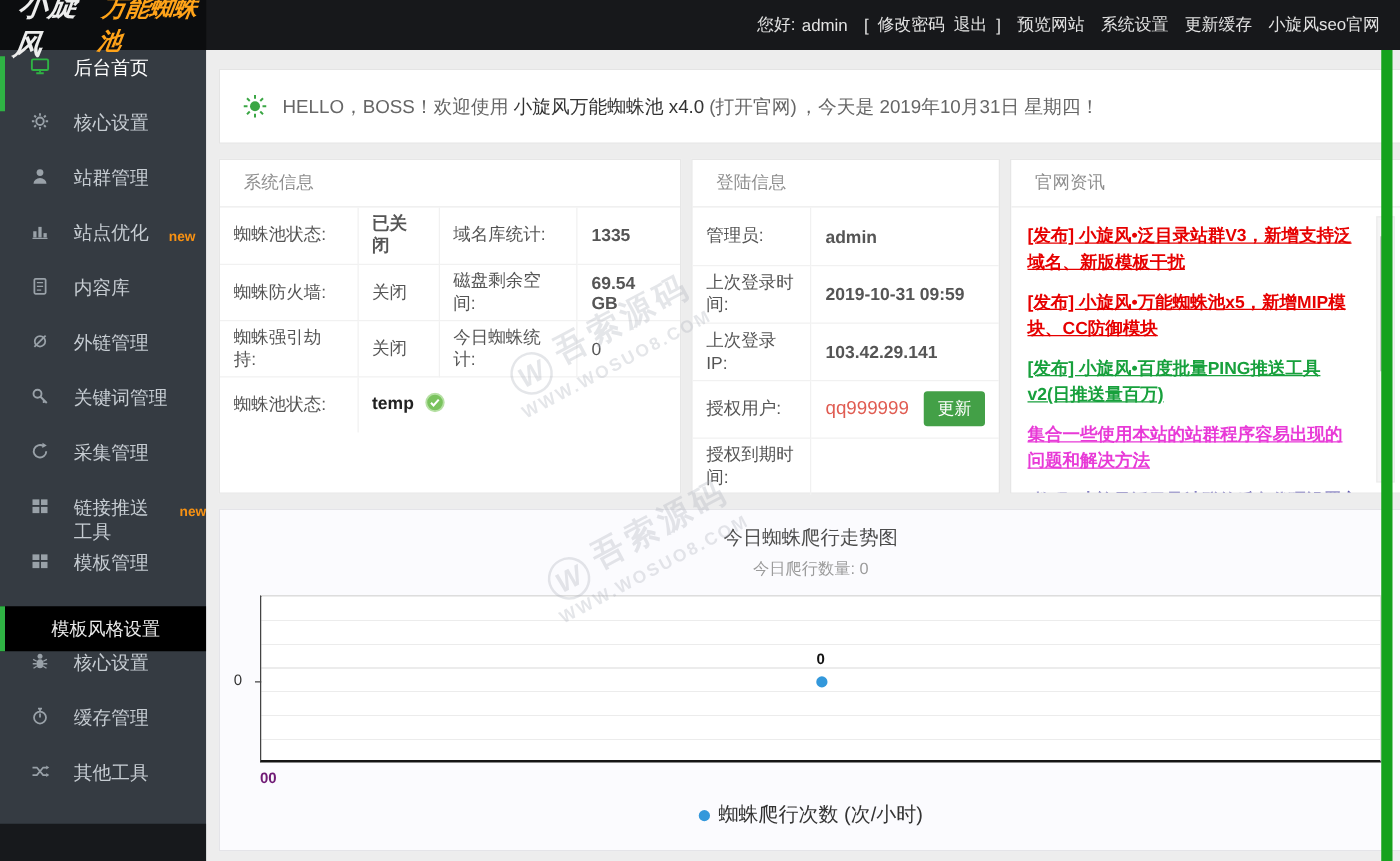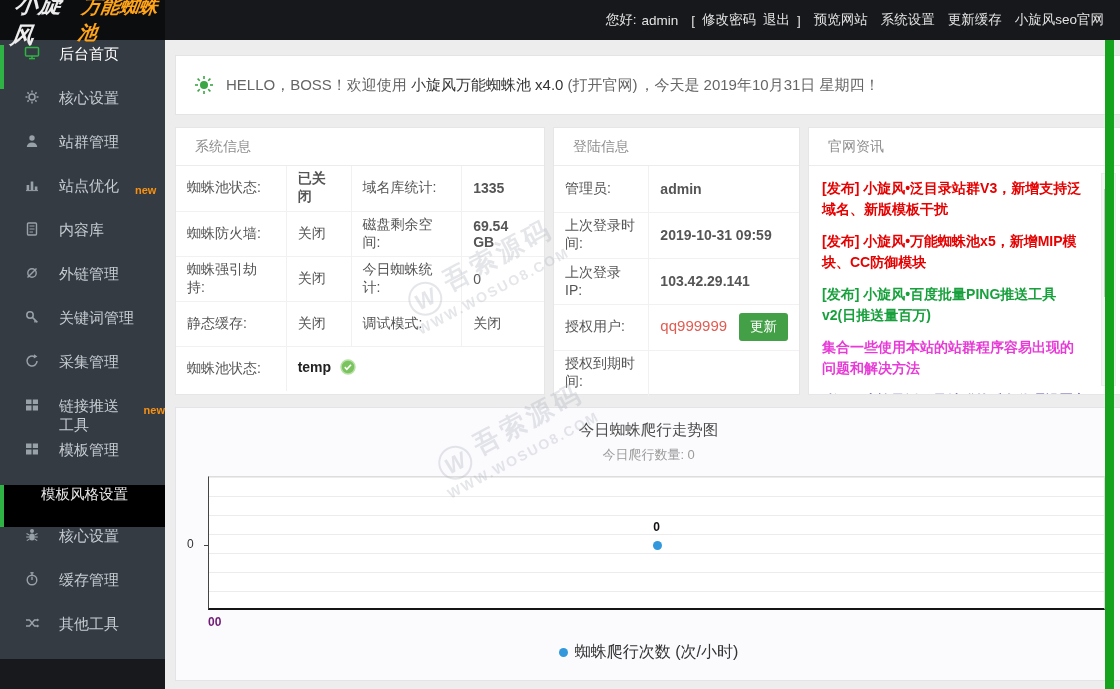--- a/index.html
+++ b/index.html
@@ -23,22 +23,22 @@
   
   .body-row { display:flex; height:649px; }
   .sidebar { width:165px; background:#353b42; display:flex; flex-direction:column;
     padding-top:5px; flex-shrink:0; }
   .side-item { height:44px; display:flex; align-items:flex-start; padding-left:20px; gap:19px;
     color:#c6ccd2; font-size:15px; cursor:pointer; border-left:4px solid transparent; }
   .side-item.active { border-left-color:#2fb344; color:#ffffff; }
   .side-item .s-icon { width:16px; height:16px; display:inline-flex; align-items:center; }
   .side-item .new { color:#f79113; font-size:11px; font-weight:bold; align-self:flex-start;
     margin-top:7px; margin-left:-3px; }
-  .side-sub { height:42px; background:#000000; border-left:4px solid #2fb344; color:#ececec;
-    display:flex; align-items:flex-start; justify-content:center; font-size:14.5px; cursor:pointer; }
+  .side-sub { height:36px; background:#000000; border-left:4px solid #2fb344; color:#ececec;
+    display:flex; align-items:center; justify-content:center; font-size:14.5px; cursor:pointer; }
   .side-footer { margin-top:auto; height:30px; background:#17191c; }
 
   .main { flex:1; padding:15px 15px 0 10px; background:#ededed; position:relative; }
 
   .green-bar { position:absolute; top:40px; right:6px; width:9px; height:649px;
     background:#15a21d; cursor:pointer; z-index:60; }
 
   
   .welcome { height:60px; background:#fff; border:1px solid #e4e4e4; display:flex;
     align-items:center; gap:12px; padding:0 18px; font-size:15px; color:#666;
@@ -62,21 +62,21 @@
   .red-b { color:#e60012; font-weight:bold; }
   .red { color:#e60012; }
   .qq { color:#e05c52; font-size:15px; }
 
   .login-t td { height:46px; }
   .btn-update { display:inline-block; background:#43a047; color:#fff; padding:5px 11px;
     border-radius:3px; font-size:13.5px; margin-left:8px; cursor:pointer; font-weight:normal; }
   .check-badge { display:inline-block; vertical-align:-3px; margin-left:5px; }
 
   .news-list { padding:12px 34px 0 13px; font-weight:bold; font-size:14px; line-height:1.5; }
-  .news-item { margin-bottom:11px; cursor:pointer; }
+  .news-item { margin-bottom:11px; cursor:pointer;text-decoration:underline; }
   .n-red { color:#e60000; } .n-green { color:#17a03c; } .n-mag { color:#e83ad7; }
   .n-pur { color:#5e57ab; white-space:nowrap; overflow:hidden; }
   .news-sb { position:absolute; top:45px; right:5px; bottom:8px; width:15px;
     background:#f5f5f5; border:1px solid #ececec; }
   .sb-arrow { height:14px; text-align:center; font-size:8px; color:#888; line-height:14px;
     cursor:pointer; width:100%; }
   .sb-down { position:absolute; bottom:0; }
   .sb-thumb { position:absolute; top:15px; left:2px; right:2px; height:108px;
     background:#c9c9c9; cursor:pointer; }
 
@@ -337,26 +337,20 @@
               <td>磁盘剩余空间:</td>
               <td class="val">69.54 GB</td>
             </tr>
             <tr>
               <td>蜘蛛强引劫持:</td>
               <td>关闭</td>
               <td>今日蜘蛛统计:</td>
               <td class="red">0</td>
             </tr>
             <tr>
-              <td>静态缓存:</td>
-              <td>关闭</td>
-              <td>调试模式:</td>
-              <td>关闭</td>
-            </tr>
-            <tr>
               <td>蜘蛛池状态:</td>
               <td colspan="3">
                 <span class="val">temp</span>
                 <span class="check-badge">
                   <svg viewBox="0 0 16 16" width="16" height="16">
                         <circle cx="8" cy="8" r="7" fill="#7ac35e" stroke="#b6e0a4" stroke-width="1.5"></circle>
                         <path d="M4.8 8.2 l2 2.1 l4.2 -4.6" fill="none" stroke="#fff" stroke-width="1.7"></path>
                       </svg>
                 </span>
               </td>

